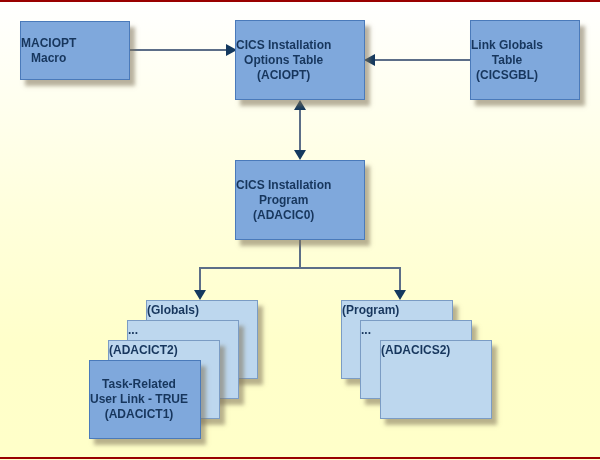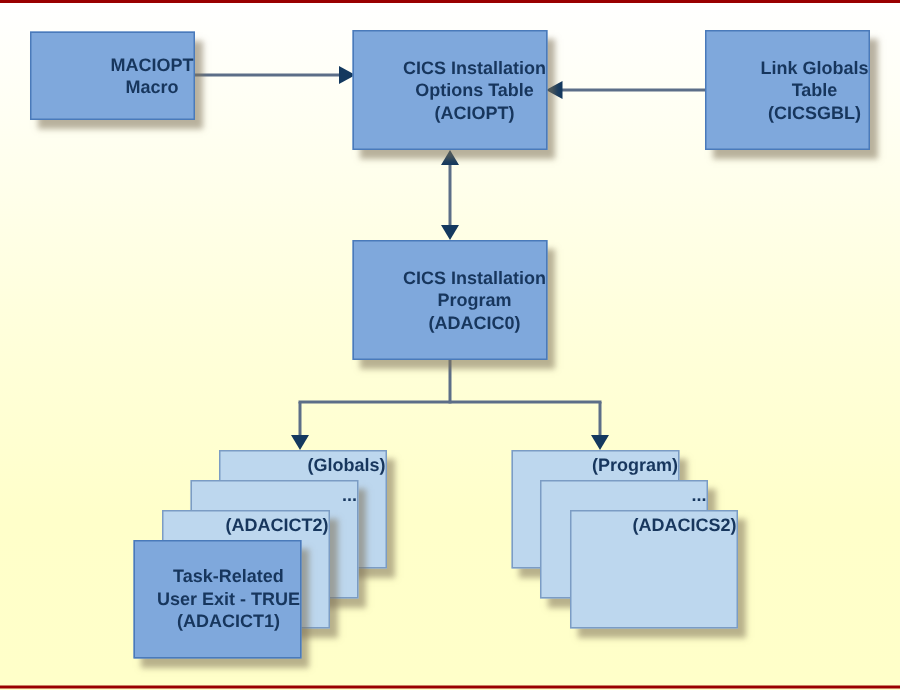--- a/index.html
+++ b/index.html
@@ -14,32 +14,32 @@
   .rule { position: absolute; left: 0; width: 600px; height: 2px; background: #990000; }
   .rule-top { top: 0; }
   .rule-bottom { bottom: 1px; }
   svg.connectors { position: absolute; left: 0; top: 0; pointer-events: none; }
 
   .box {
     position: absolute; box-sizing: border-box;
     background: #7fa8dc; border: 1px solid #4a7aba;
     color: #17365d; font-weight: bold; font-size: 12px; line-height: 15px;
     text-align: center; white-space: pre-line;
-    display: flex; align-items: center; justify-content: flex-end;
+    display: flex; align-items: center; justify-content: flex-start;
     box-shadow: 5px 6px 4px rgba(125,113,88,0.55);
   }
   .box.light {
     background: #bdd7ee; border-color: #7b9cc4;
     align-items: flex-start;
   }
   .box.light .lbl { padding-top: 2px; }
 
   #box-maciopt { left: 20px;  top: 21px;  width: 110px; height: 59px; }
   #box-aciopt  { left: 235px; top: 20px;  width: 130px; height: 80px; }
-  #box-cicsgbl { left: 470px; top: 20px;  width: 110px; height: 80px; padding-left: 24px; }
+  #box-cicsgbl { left: 470px; top: 20px;  width: 110px; height: 80px; }
   #box-adacic0 { left: 235px; top: 160px; width: 130px; height: 80px; }
 
   .stacked { width: 112px; height: 79px; }
   #l-back   { left: 146px; top: 300px; z-index: 1; }
   #l-mid    { left: 127px; top: 320px; z-index: 2; }
   #l-2      { left: 108px; top: 340px; z-index: 3; }
   #l-front  { left: 89px;  top: 360px; z-index: 4; }
   #r-back   { left: 341px; top: 300px; z-index: 1; }
   #r-mid    { left: 360px; top: 320px; z-index: 2; }
   #r-2      { left: 380px; top: 340px; z-index: 3; }
@@ -100,21 +100,21 @@
     <span class="lbl">(Globals)</span>
   </div>
   <div class="box light stacked" id="l-mid">
     <span class="lbl">...</span>
   </div>
   <div class="box light stacked" id="l-2">
     <span class="lbl">(ADACICT2)</span>
   </div>
   <div class="box stacked" id="l-front">
     <span class="lbl">Task-Related
-User Exit - TRUE
+User Link - TRUE
 (ADACICT1)</span>
   </div>
 
   <div class="box light stacked" id="r-back">
     <span class="lbl">(Program)</span>
   </div>
   <div class="box light stacked" id="r-mid">
     <span class="lbl">...</span>
   </div>
   <div class="box light stacked" id="r-2">

